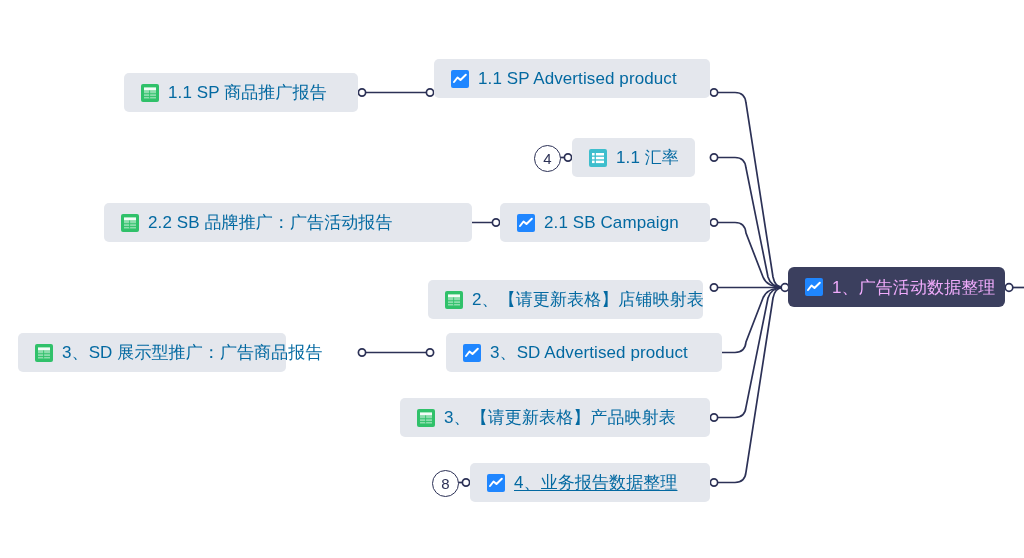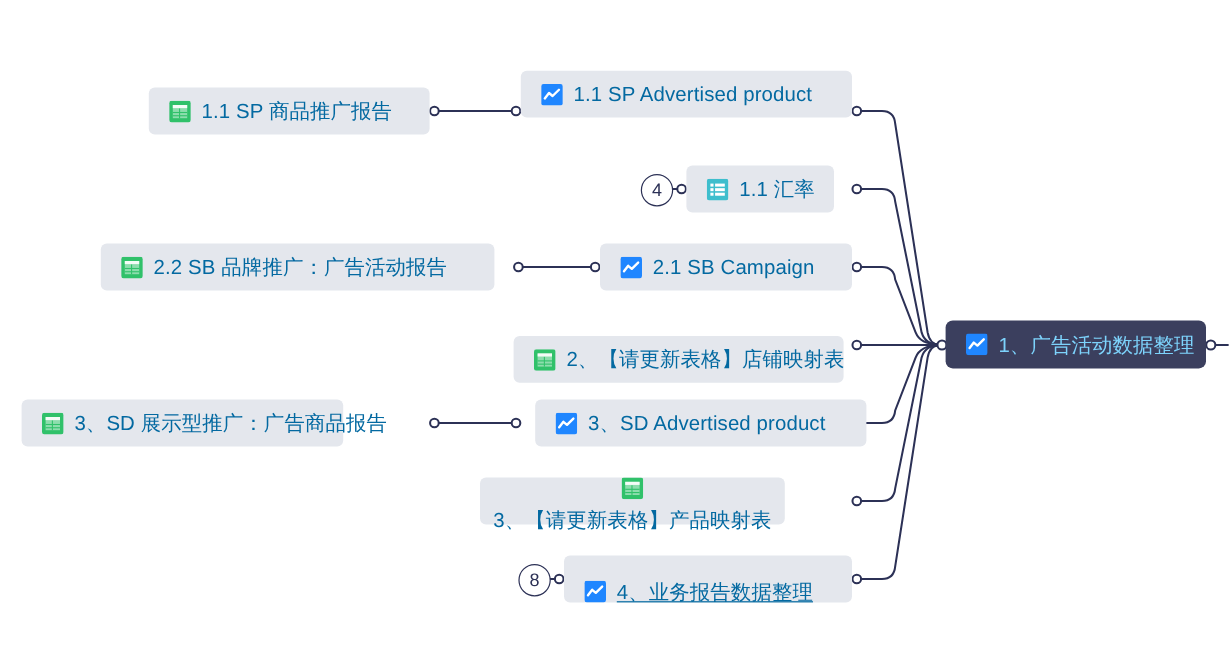--- a/index.html
+++ b/index.html
@@ -50,21 +50,21 @@
     color: #0369a1;
     letter-spacing: 0.1px;
   }
 
   .node.root {
     background: #3b3f5e;
     border-radius: 6px;
     height: 40px;
   }
   .node.root .label {
-    color: #7dd3fc;
+    color: #f0abfc;
   }
 
   .node.underlined .label {
     text-decoration: underline;
     text-underline-offset: 2px;
   }
 
   
   .icon {
     width: 18px;
@@ -148,21 +148,21 @@
           <rect x="3" y="3.5" width="12" height="11" fill="#ffffff" opacity="0.45"></rect>
           <rect x="3" y="3.5" width="12" height="2.6" fill="#ffffff" opacity="0.9"></rect>
           <rect x="8.2" y="6.4" width="0.9" height="8.1" fill="#30c16a"></rect>
           <rect x="3" y="9.3" width="12" height="0.9" fill="#30c16a"></rect>
           <rect x="3" y="12" width="12" height="0.9" fill="#30c16a"></rect>
         </svg>
     </span>
     <span class="label">1.1 SP 商品推广报告</span>
   </div>
 
-  <div class="node" style="left:84px; top:203px; width:328px;">
+  <div class="node" style="left:104px; top:203px; width:368px;">
     <span class="icon">
       <svg viewBox="0 0 18 18">
           <rect x="0" y="0" width="18" height="18" rx="2" fill="#30c16a"></rect>
           <rect x="3" y="3.5" width="12" height="11" fill="#ffffff" opacity="0.45"></rect>
           <rect x="3" y="3.5" width="12" height="2.6" fill="#ffffff" opacity="0.9"></rect>
           <rect x="8.2" y="6.4" width="0.9" height="8.1" fill="#30c16a"></rect>
           <rect x="3" y="9.3" width="12" height="0.9" fill="#30c16a"></rect>
           <rect x="3" y="12" width="12" height="0.9" fill="#30c16a"></rect>
         </svg>
     </span>
@@ -236,36 +236,36 @@
   <div class="node" style="left:434px; top:333px; width:276px;margin-left:12px;">
     <span class="icon">
       <svg viewBox="0 0 18 18">
           <rect x="0" y="0" width="18" height="18" rx="2" fill="#1f86ff"></rect>
           <polyline points="3,12 6.5,7.5 9.5,10 14.8,4.8" fill="none" stroke="#ffffff" stroke-width="2" stroke-linecap="round" stroke-linejoin="round"></polyline>
         </svg>
     </span>
     <span class="label">3、SD Advertised product</span>
   </div>
 
-  <div class="node" style="left:400px; top:398px; width:254px;flex-direction:column;">
+  <div class="node" style="left:400px; top:398px; width:310px;">
     <span class="icon">
       <svg viewBox="0 0 18 18">
           <rect x="0" y="0" width="18" height="18" rx="2" fill="#30c16a"></rect>
           <rect x="3" y="3.5" width="12" height="11" fill="#ffffff" opacity="0.45"></rect>
           <rect x="3" y="3.5" width="12" height="2.6" fill="#ffffff" opacity="0.9"></rect>
           <rect x="8.2" y="6.4" width="0.9" height="8.1" fill="#30c16a"></rect>
           <rect x="3" y="9.3" width="12" height="0.9" fill="#30c16a"></rect>
           <rect x="3" y="12" width="12" height="0.9" fill="#30c16a"></rect>
         </svg>
     </span>
     <span class="label">3、【请更新表格】产品映射表</span>
   </div>
 
   <div class="badge" style="left:432px; top:470px;">8</div>
-  <div class="node underlined" style="left:470px; top:463px; width:240px;align-items:flex-end;">
+  <div class="node underlined" style="left:470px; top:463px; width:240px;">
     <span class="icon">
       <svg viewBox="0 0 18 18">
           <rect x="0" y="0" width="18" height="18" rx="2" fill="#1f86ff"></rect>
           <polyline points="3,12 6.5,7.5 9.5,10 14.8,4.8" fill="none" stroke="#ffffff" stroke-width="2" stroke-linecap="round" stroke-linejoin="round"></polyline>
         </svg>
     </span>
     <span class="label">4、业务报告数据整理</span>
   </div>
 
   <div class="node root" style="left:788px; top:267px; width:217px;">

